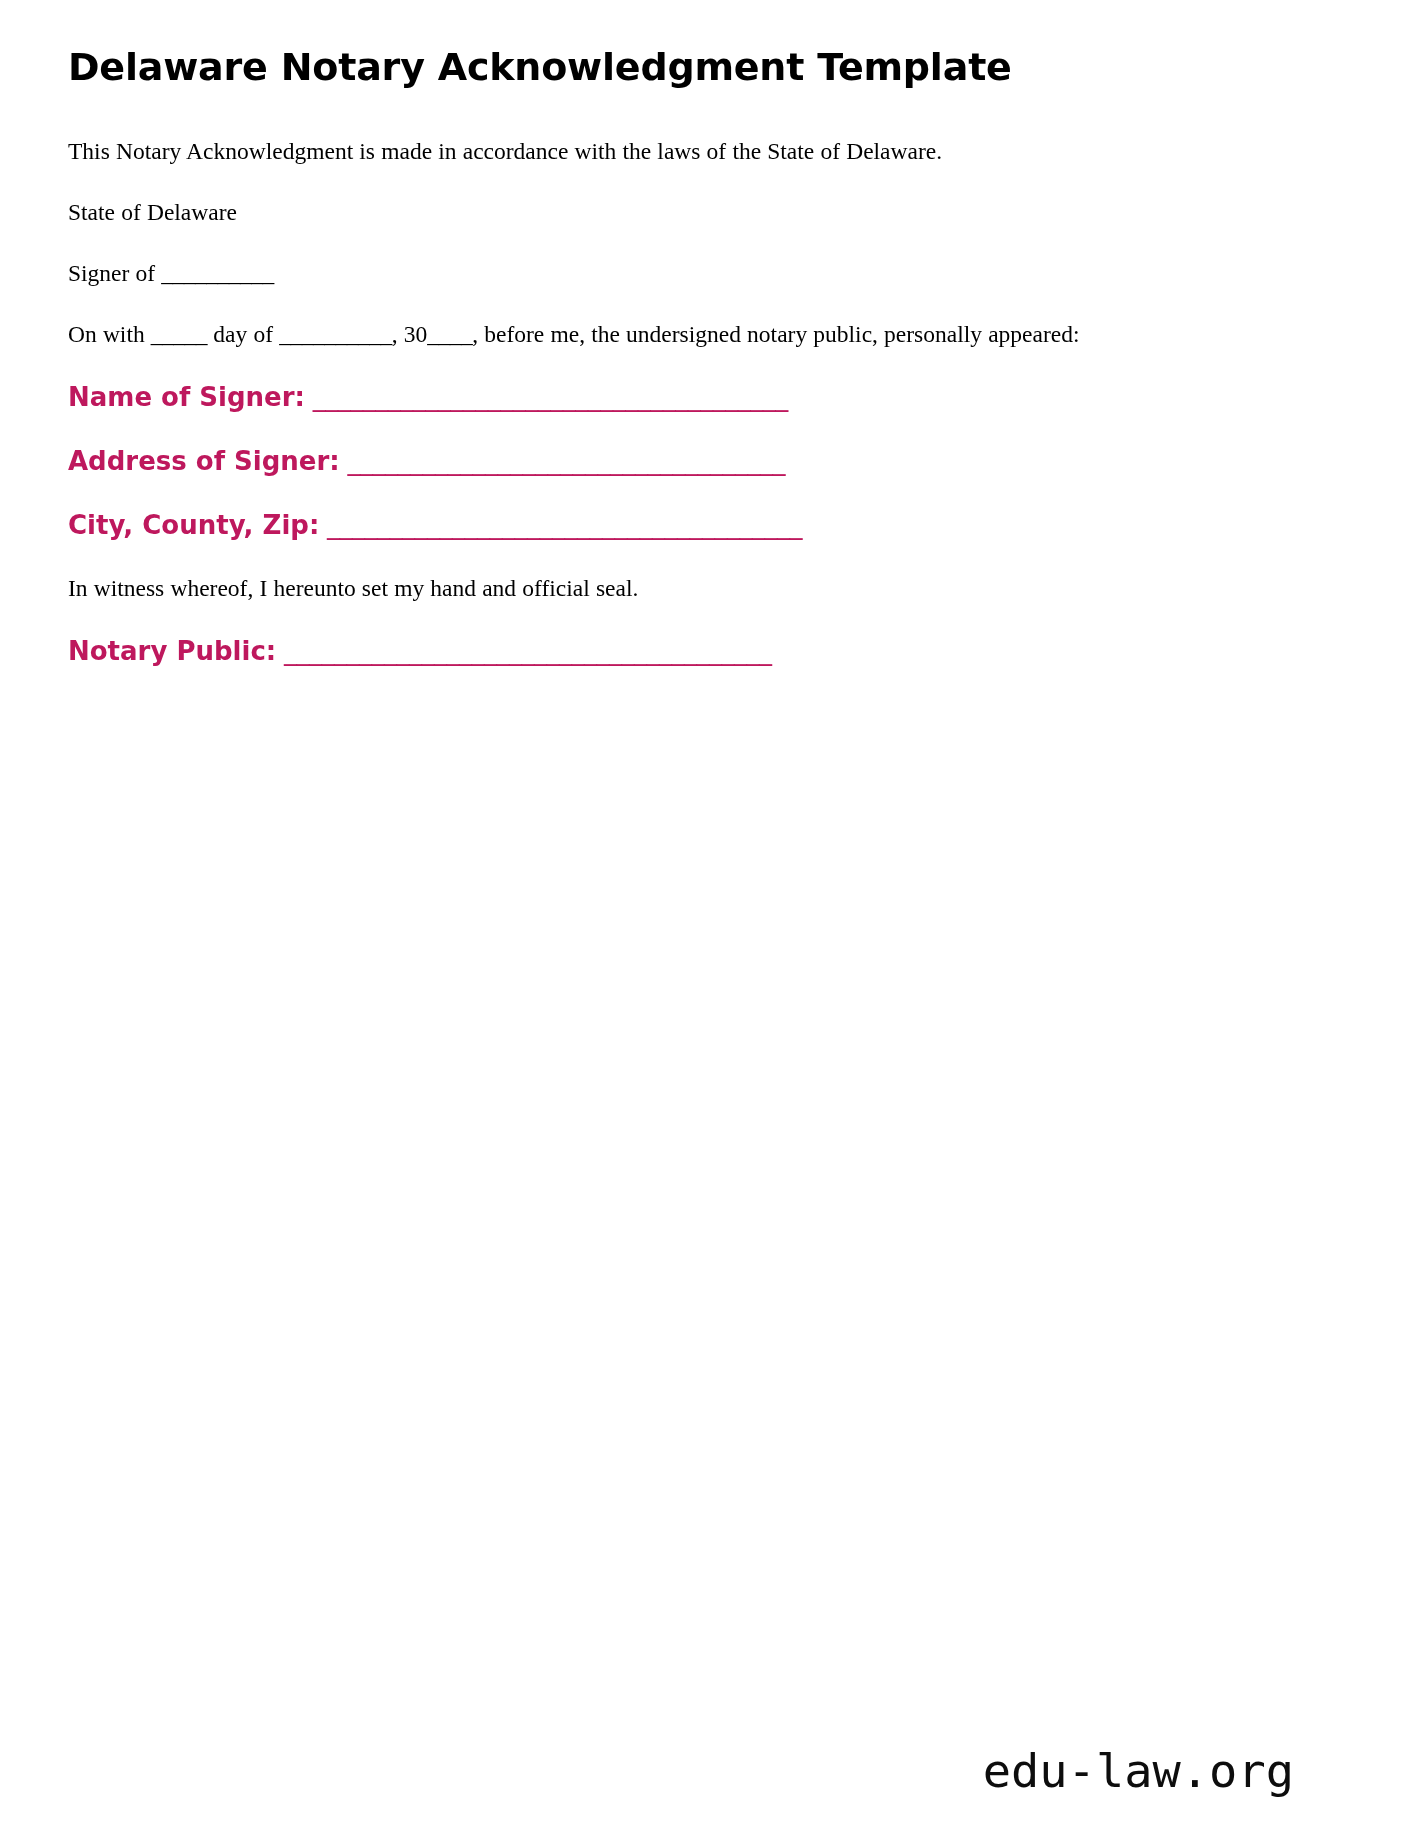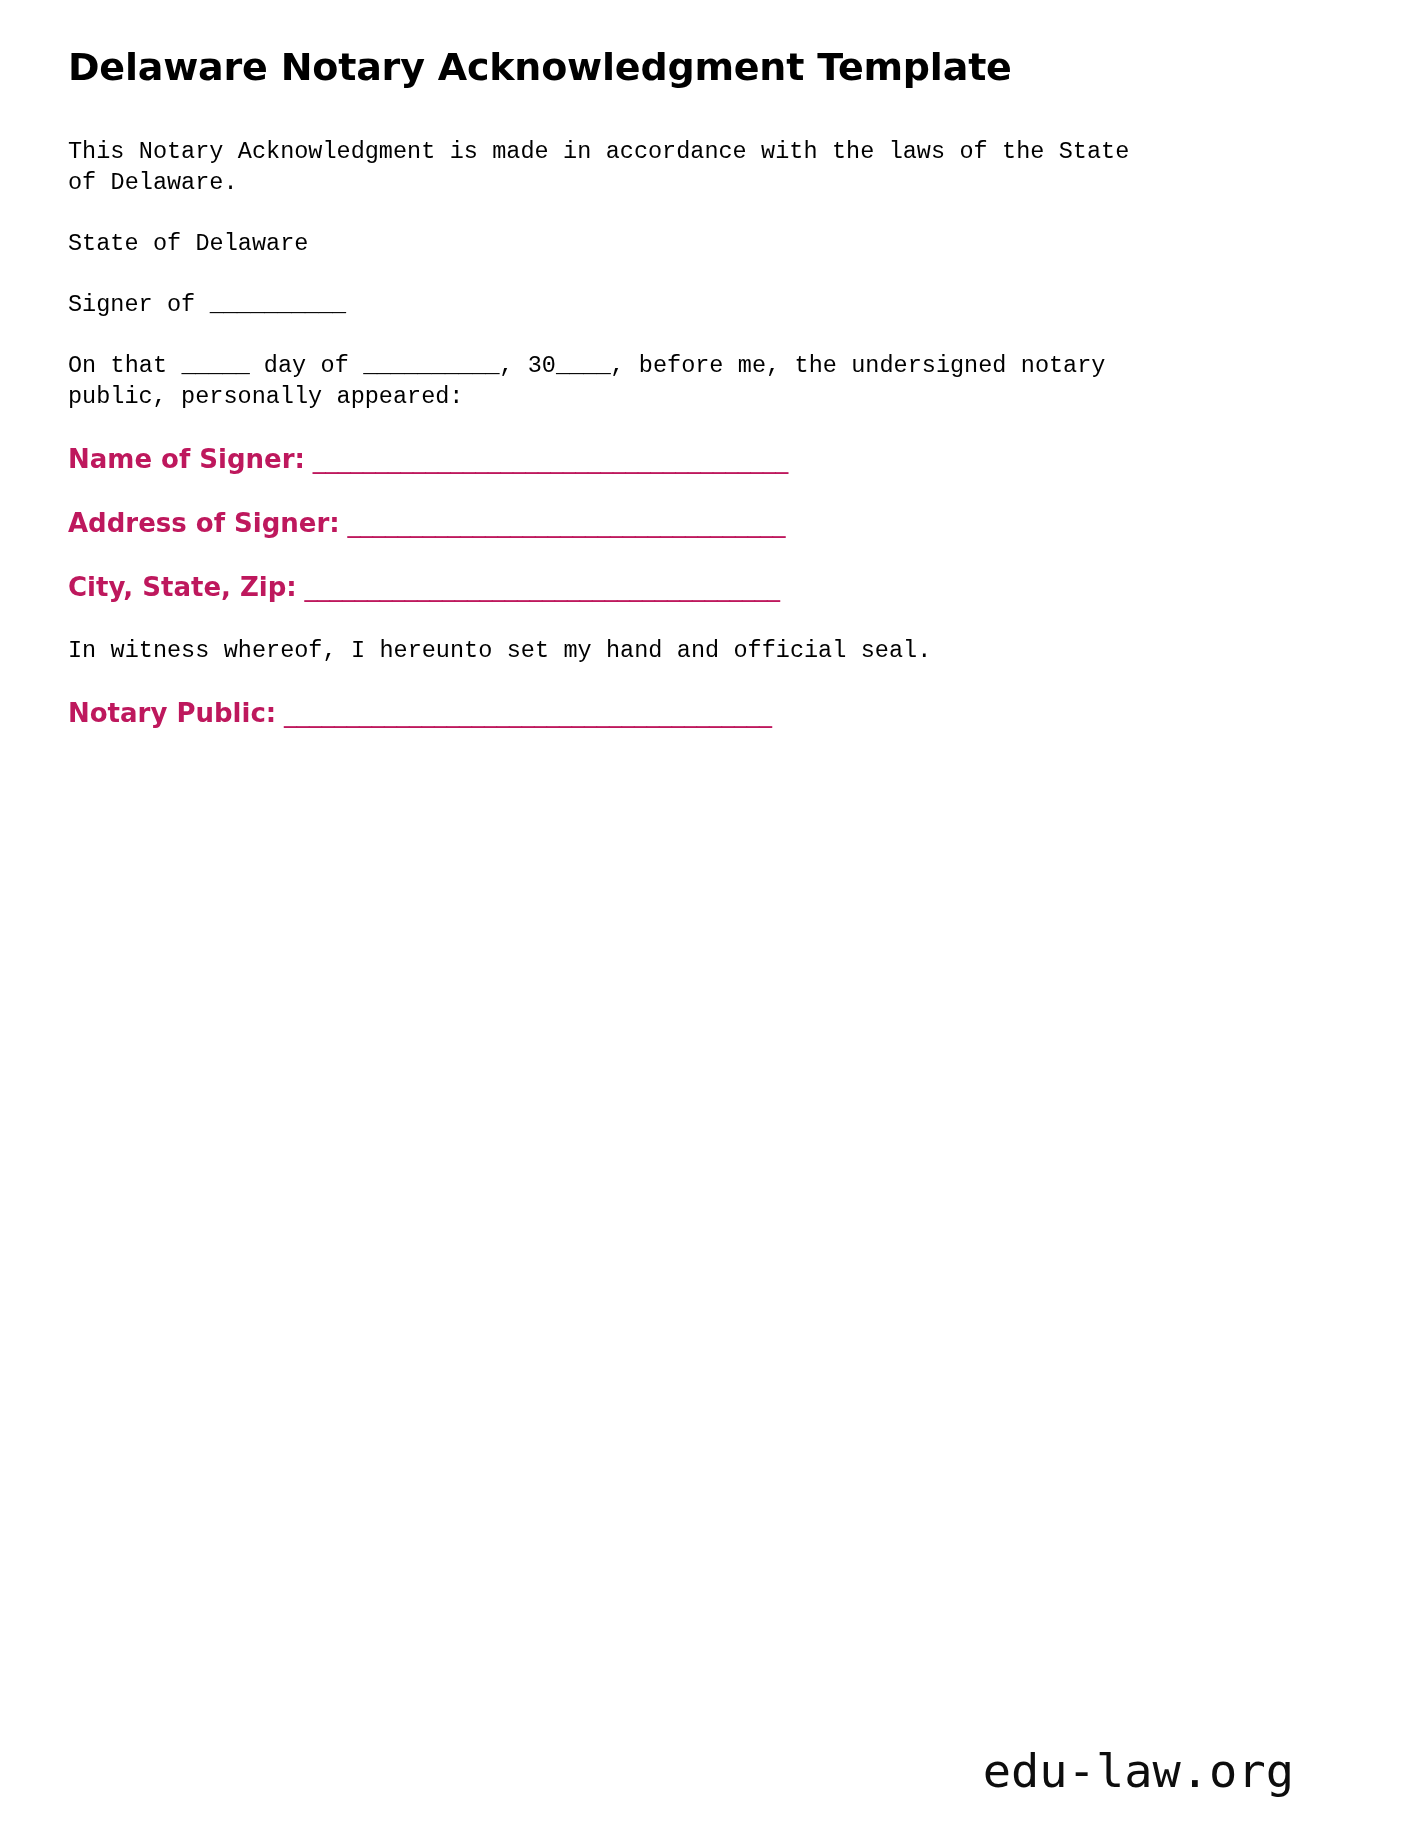--- a/index.html
+++ b/index.html
@@ -31,21 +31,21 @@
   h1.doc-title {
     font-family: "DejaVu Sans", sans-serif;
     font-size: 38px;
     font-weight: bold;
     line-height: 1.25;
     letter-spacing: -0.2px;
     margin: 0 0 44px 0;
     color: #000;
   }
   p.para {
-    font-family: Liberation Mono, monospace;
+    font-family: Liberation Serif, serif;
     font-size: 23.5px;
     line-height: 1.32;
     margin: 0 0 30px 0;
     color: #000;
     word-spacing: 0.3px;
   }
   .field-line {
     font-family: "DejaVu Sans", sans-serif;
     font-size: 26px;
     line-height: 1.32;
@@ -83,27 +83,27 @@
   <div class="content">
 
     <h1 class="doc-title">Delaware Notary Acknowledgment Template</h1>
 
     <p class="para">This Notary Acknowledgment is made in accordance with the laws of the State of Delaware.</p>
 
     <p class="para">State of Delaware</p>
 
     <p class="para"><span>Signer of </span><span class="blank-inline">__________</span></p>
 
-    <p class="para"><span>On that </span><span class="blank-inline">_____</span><span> day of </span><span class="blank-inline">__________</span><span>, 30</span><span class="blank-inline">____</span><span>, before me, the undersigned notary public, personally appeared:</span></p>
+    <p class="para"><span>On with </span><span class="blank-inline">_____</span><span> day of </span><span class="blank-inline">__________</span><span>, 30</span><span class="blank-inline">____</span><span>, before me, the undersigned notary public, personally appeared:</span></p>
 
     <div class="field-line"><span class="field-label">Name of Signer:</span><span class="blank"> ______________________________________</span></div>
 
     <div class="field-line"><span class="field-label">Address of Signer:</span><span class="blank"> ___________________________________</span></div>
 
-    <div class="field-line"><span class="field-label">City, State, Zip:</span><span class="blank"> ______________________________________</span></div>
+    <div class="field-line"><span class="field-label">City, County, Zip:</span><span class="blank"> ______________________________________</span></div>
 
 
     <p class="para">In witness whereof, I hereunto set my hand and official seal.</p>
 
     <div class="field-line"><span class="field-label">Notary Public:</span><span class="blank"> _______________________________________</span></div>
 
 
   </div>
 
   <div class="watermark">edu-law.org</div>

